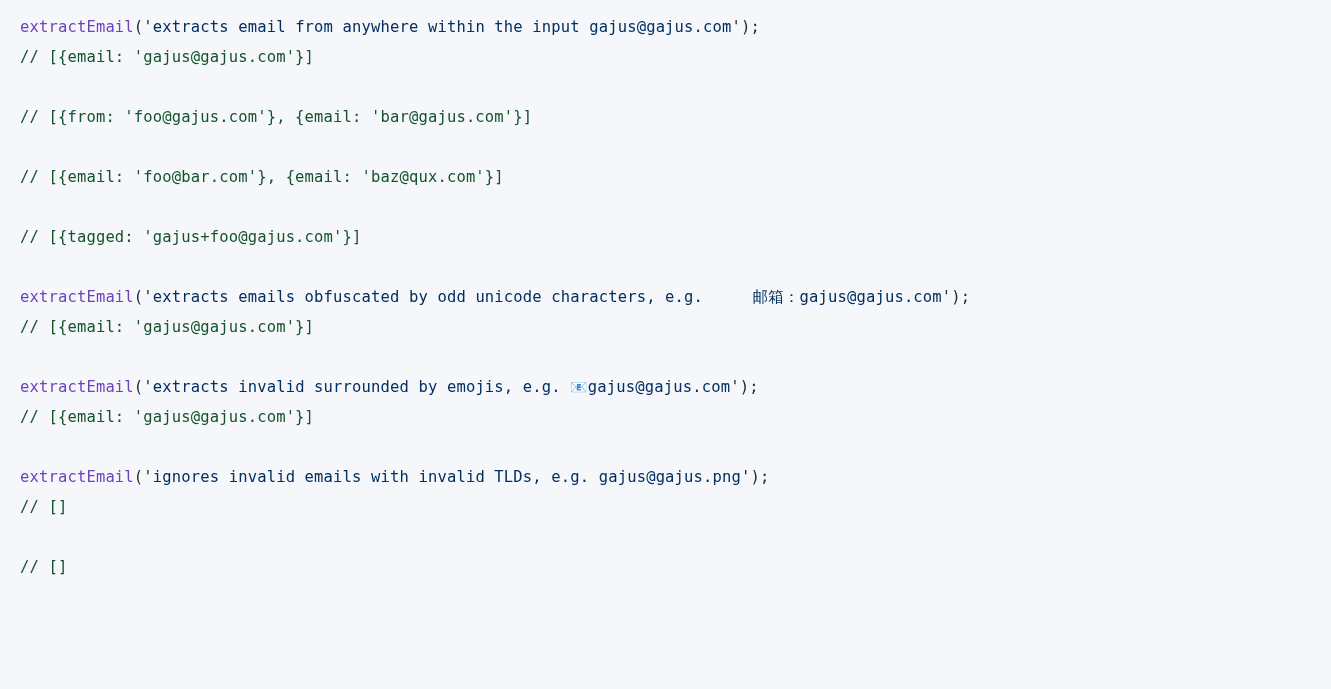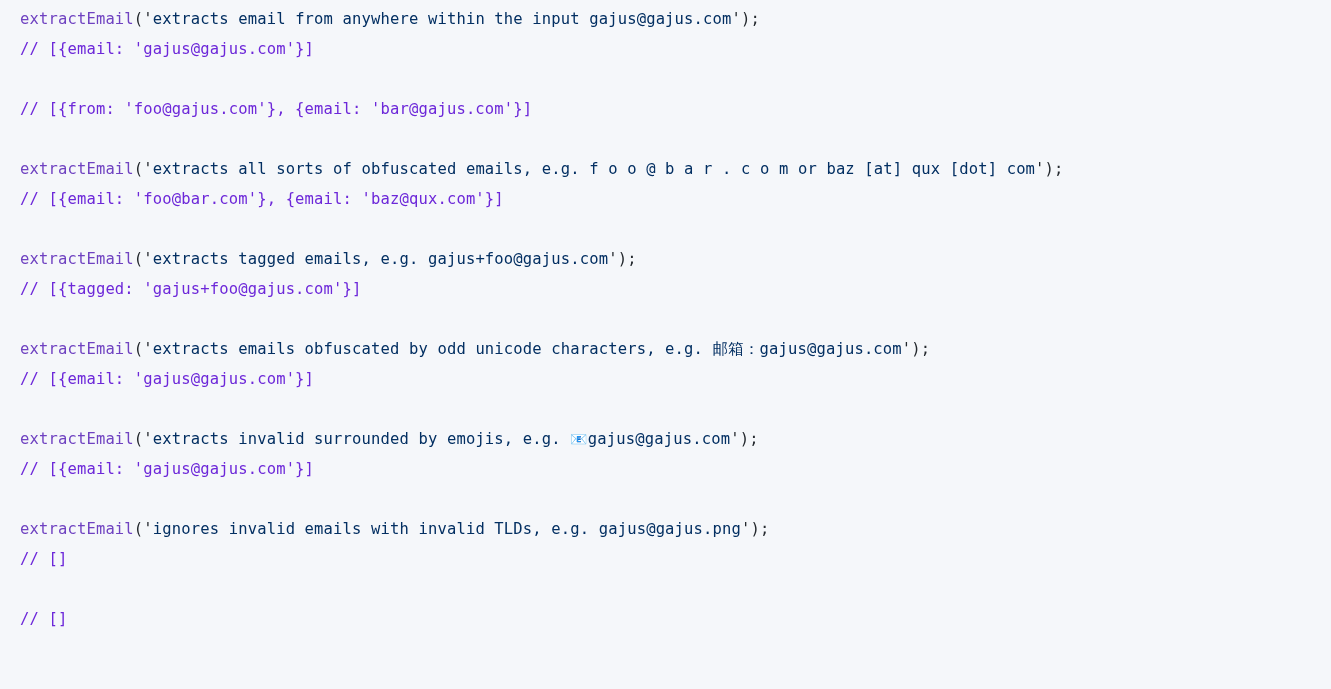--- a/index.html
+++ b/index.html
@@ -7,21 +7,21 @@
     padding: 0;
   }
   body {
     width: 1331px;
     height: 689px;
     background: #f5f7fa;
     font-family: "DejaVu Sans Mono", "Liberation Mono", monospace;
     overflow: hidden;
   }
   #code-block {
-    padding: 4px 0 0 20px;
+    padding: 12px 0 0 20px;
     box-sizing: border-box;
     width: 1331px;
     height: 689px;
   }
   .code-group {
     margin: 0;
     padding: 0;
   }
   .code-line {
     font-size: 15.5px;
@@ -30,53 +30,52 @@
     white-space: pre;
     letter-spacing: 0.01em;
     -webkit-font-smoothing: antialiased;
   }
   .code-line.blank {
     height: 30px;
   }
   .tok-fn    { color: #6f42c1; }
   .tok-punct { color: #24292e; }
   .tok-str   { color: #032f62; }
-  .tok-cmt   { color: #6d28d9; margin-top: 16px; }
+  .tok-cmt   { color: #14532d; margin-top: 16px; }
   .emoji {
     font-family: "DejaVu Sans", sans-serif;
     font-size: 14px;
   }
   .cjk {
     font-family: Liberation Serif, serif;
+    margin-left: 40px;
   }
 </style>
 </head>
 <body style="background: rgb(245, 247, 250);">
 
 <div id="code-block">
 
   <div class="code-group">
     <div class="code-line"><span class="tok-fn">extractEmail</span><span class="tok-punct">('</span><span class="tok-str">extracts email from anywhere within the input gajus@gajus.com</span><span class="tok-punct">');</span></div>
     <div class="code-line"><span class="tok-cmt">// [{email: 'gajus@gajus.com'}]</span></div>
     <div class="code-line blank"></div>
   </div>
 
   <div class="code-group">
     <div class="code-line"><span class="tok-cmt">// [{from: 'foo@gajus.com'}, {email: 'bar@gajus.com'}]</span></div>
     <div class="code-line blank"></div>
   </div>
 
   <div class="code-group">
-    <div class="code-line"><span class="tok-fn">extractEmail</span><span class="tok-punct">('</span><span class="tok-str">extracts all sorts of obfuscated emails, e.g. f o o @ b a r . c o m or baz [at] qux [dot] com</span><span class="tok-punct">');</span></div>
     <div class="code-line"><span class="tok-cmt">// [{email: 'foo@bar.com'}, {email: 'baz@qux.com'}]</span></div>
     <div class="code-line blank"></div>
   </div>
 
   <div class="code-group">
-    <div class="code-line"><span class="tok-fn">extractEmail</span><span class="tok-punct">('</span><span class="tok-str">extracts tagged emails, e.g. gajus+foo@gajus.com</span><span class="tok-punct">');</span></div>
     <div class="code-line"><span class="tok-cmt">// [{tagged: 'gajus+foo@gajus.com'}]</span></div>
     <div class="code-line blank"></div>
   </div>
 
   <div class="code-group">
     <div class="code-line"><span class="tok-fn">extractEmail</span><span class="tok-punct">('</span><span class="tok-str">extracts emails obfuscated by odd unicode characters, e.g. </span><span class="tok-str cjk">邮箱：</span><span class="tok-str">gajus@gajus.com</span><span class="tok-punct">');</span></div>
     <div class="code-line"><span class="tok-cmt">// [{email: 'gajus@gajus.com'}]</span></div>
     <div class="code-line blank"></div>
   </div>
 

